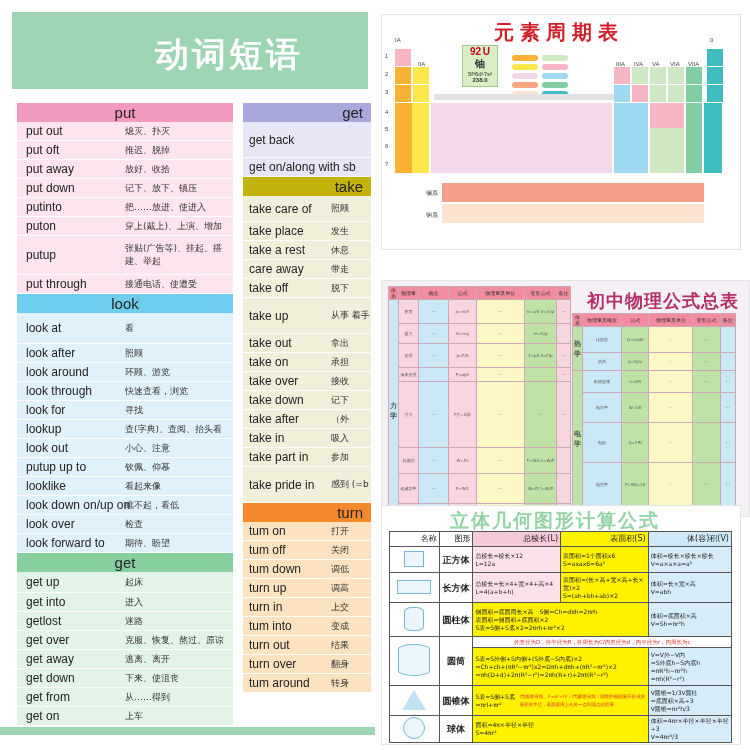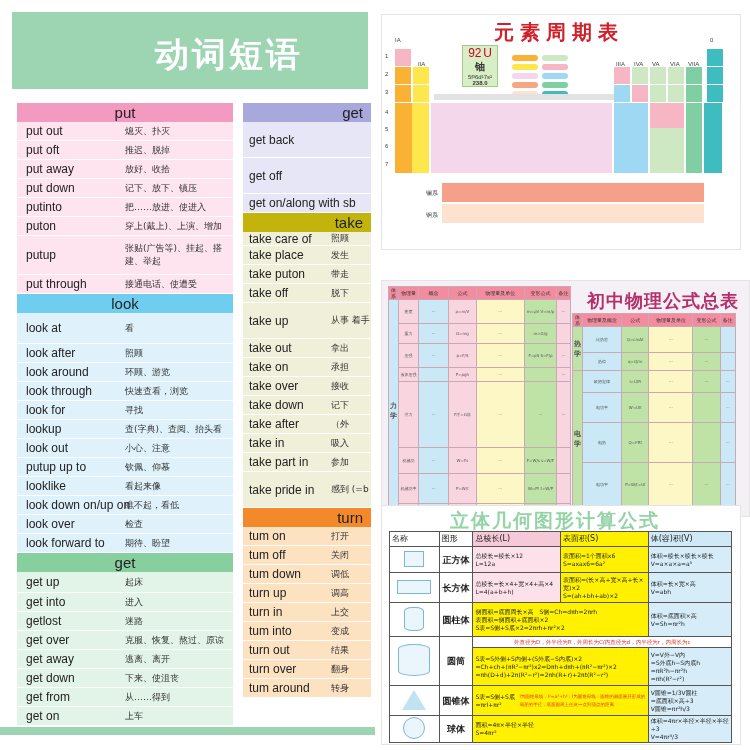--- a/index.html
+++ b/index.html
@@ -47,21 +47,21 @@
   .physics { left: 381px; top: 258px; width: 369px; height: 237px; background: #f4f0f6; margin-top: 22px; }
   .geometry { left: 381px; top: 505px; width: 360px; height: 240px; }
 
   
   .pt-title { position: absolute; left: 112px; top: 4px; font-size: 20px; font-weight: bold; color: #d0202a;
               letter-spacing: 6px; font-family: "DejaVu Sans", sans-serif; }
   .el { position: absolute; width: 16px; height: 17px; font-size: 4px; line-height: 5px; text-align: center; color: #333; overflow: hidden; }
   .pt-label { position: absolute; font-size: 6px; color: #444; }
   .pt-legend { position: absolute; left: 80px; top: 30px; width: 36px; height: 42px; background: #d8eec6; border: 1px solid #a4c98a;
                text-align: center; font-size: 6px; color: #333; }
-  .pt-legend .z { color: #c02; font-size: 12px; font-weight: normal; }
+  .pt-legend .z { color: #c02; font-size: 10px; font-weight: bold; }
   .pt-legend .zh { font-size: 10px; font-weight: bold; }
   .pill { position: absolute; width: 26px; height: 6px; border-radius: 3px; }
 
   
   .ph-title { position: absolute; left: 205px; top: 8px; font-size: 18px; font-weight: bold; color: #b5306a;
               font-family: "DejaVu Serif", serif; letter-spacing: 1px; }
   .ph-table { position: absolute; border-collapse: collapse; font-size: 4px; }
   .ph-table td, .ph-table th { border: 1px solid #c9a9b5; padding: 0 1px; text-align: center; color: #555; font-family: "DejaVu Sans", sans-serif; }
   .ph-table th { background: #f28c9e; color: #333; height: 10px; font-size: 5px; font-weight: normal; }
   .ph-left { left: 6px; top: 5px; width: 183px; }
@@ -71,21 +71,21 @@
   .c-yel { background: #fdf7c5; }
   .c-grn { background: #bfe3a7; }
   .c-big { font-size: 7px; color: #333; font-weight: bold; }
 
   
   .geo-title { position: absolute; left: 68px; top: 2px; font-size: 19px; font-weight: bold; color: #93d3a6; letter-spacing: 2px;
                font-family: "DejaVu Sans", sans-serif; }
   .geo-table { position: absolute; left: 7px; top: 25px; width: 343px; border-collapse: collapse; }
   .geo-table td, .geo-table th { border: 1px solid #555; font-size: 6px; color: #222; vertical-align: middle; padding: 1px 2px;
                                   font-family: "DejaVu Sans", sans-serif; line-height: 8px; }
-  .geo-table th { font-size: 8px; font-weight: normal; height: 15px; background: #fff; text-align: left; }
+  .geo-table th { font-size: 8px; font-weight: normal; height: 15px; background: #fff; text-align: right; }
   .geo-table .th-l { background: #f6c9d8; }
   .geo-table .th-s { background: #fff100; }
   .geo-table .th-v { background: #cfe9f7; }
   .g-name { font-size: 9px !important; font-weight: bold; text-align: center; width: 34px; }
   .g-fig { width: 50px; text-align: center; }
   .g-l { background: #fce0ea; width: 88px; }
   .g-s { background: #fff100; width: 88px; }
   .g-v { background: #d6edf9; width: 84px; }
   .g-note { background: #fff; color: #e0352c !important; text-align: center; font-size: 5.5px !important; }
   .red { color: #e0352c; font-size: 4.5px; }
@@ -223,39 +223,40 @@
         </div>
     </div>
   </div>
 
   <div class="col right-col" style="top:103px;">
     <div class="s-get2">
       <div class="sec-head">get</div>
       <div class="row" style="height:36px">
           <span class="en">get back</span>
         </div>
-      <div class="row" style="height:36px">
-          <span class="en">get off</span>
-        </div>
       <div class="row" style="height:19px">
           <span class="en" style="width:128px">get on/along with sb</span>
         </div>
     </div>
     <div class="s-take">
       <div class="sec-head">take</div>
-      <div class="row" style="height:14px">
+      <div class="row" style="height:26px">
           <span class="en">take care of</span>
           <span class="zh">照顾</span>
         </div>
       <div class="row" style="height:19px">
           <span class="en">take place</span>
           <span class="zh">发生</span>
         </div>
       <div class="row" style="height:19px">
-          <span class="en">take puton</span>
+          <span class="en">take a rest</span>
+          <span class="zh">休息</span>
+        </div>
+      <div class="row" style="height:19px">
+          <span class="en">care away</span>
           <span class="zh">带走</span>
         </div>
       <div class="row" style="height:19px">
           <span class="en">take off</span>
           <span class="zh">脱下</span>
         </div>
       <div class="row" style="height:36px">
           <span class="en">take up</span>
           <span class="zh" style="white-space:normal">从事 着手</span>
         </div>

